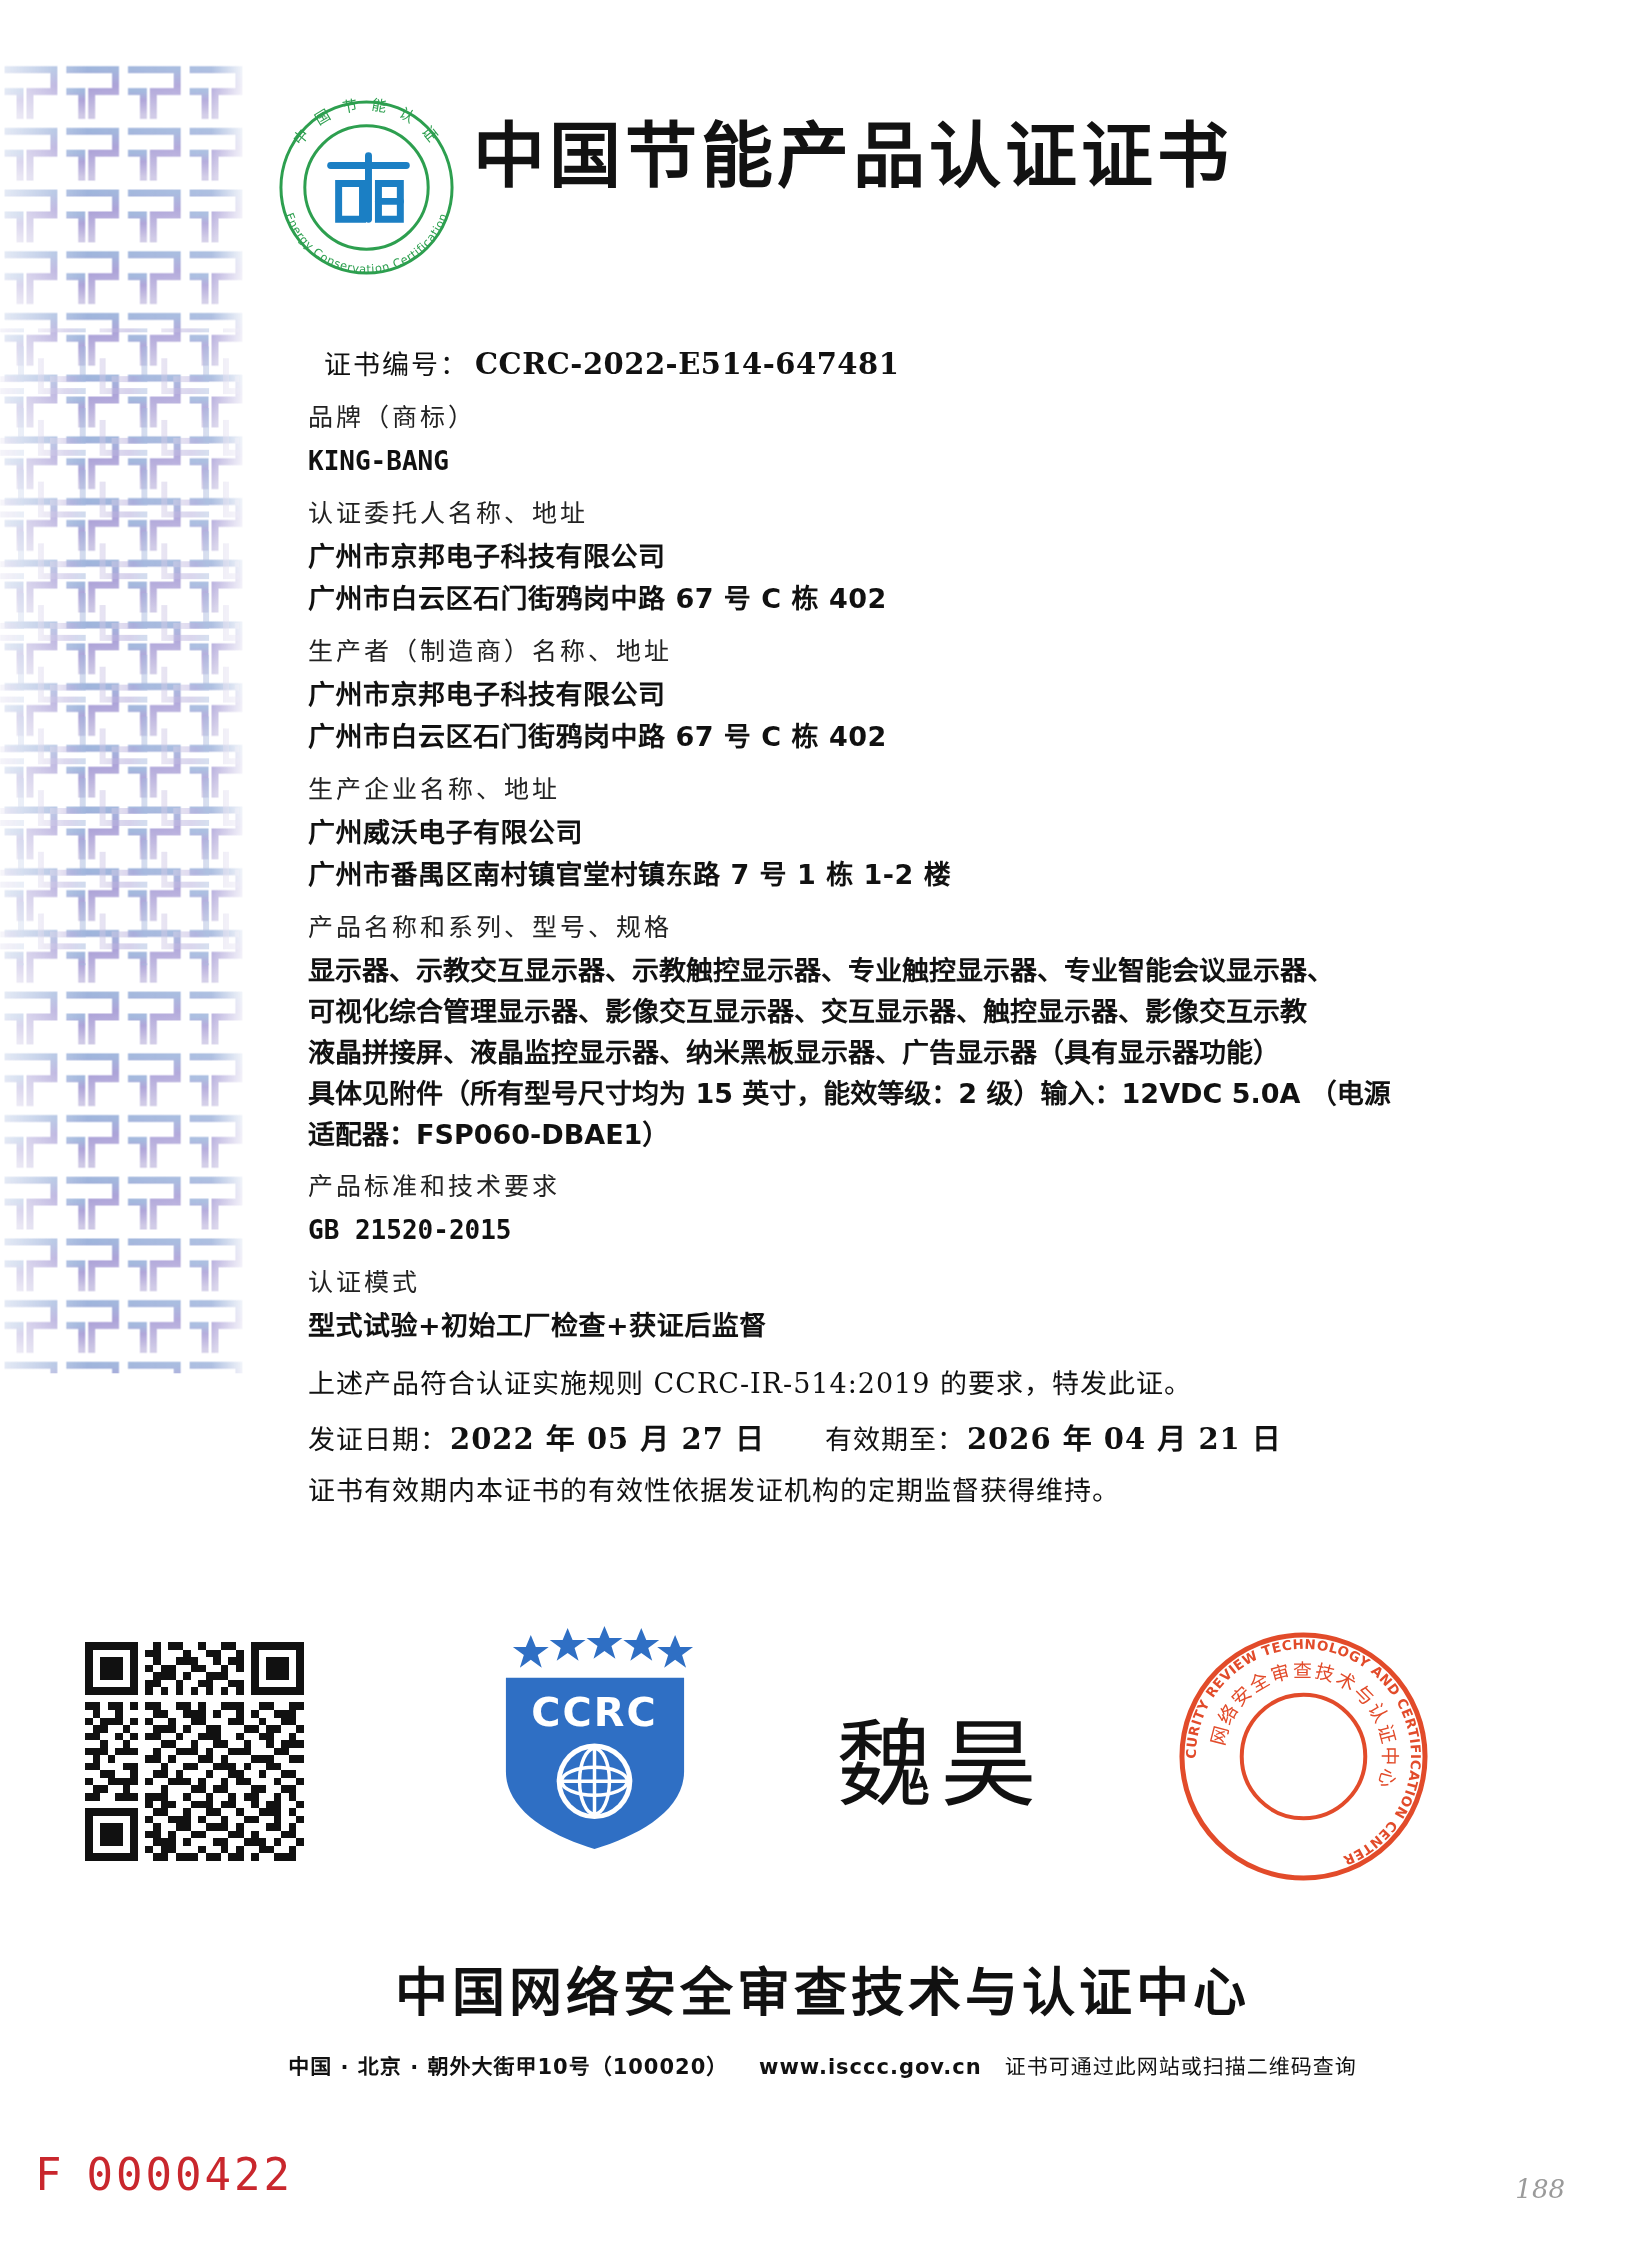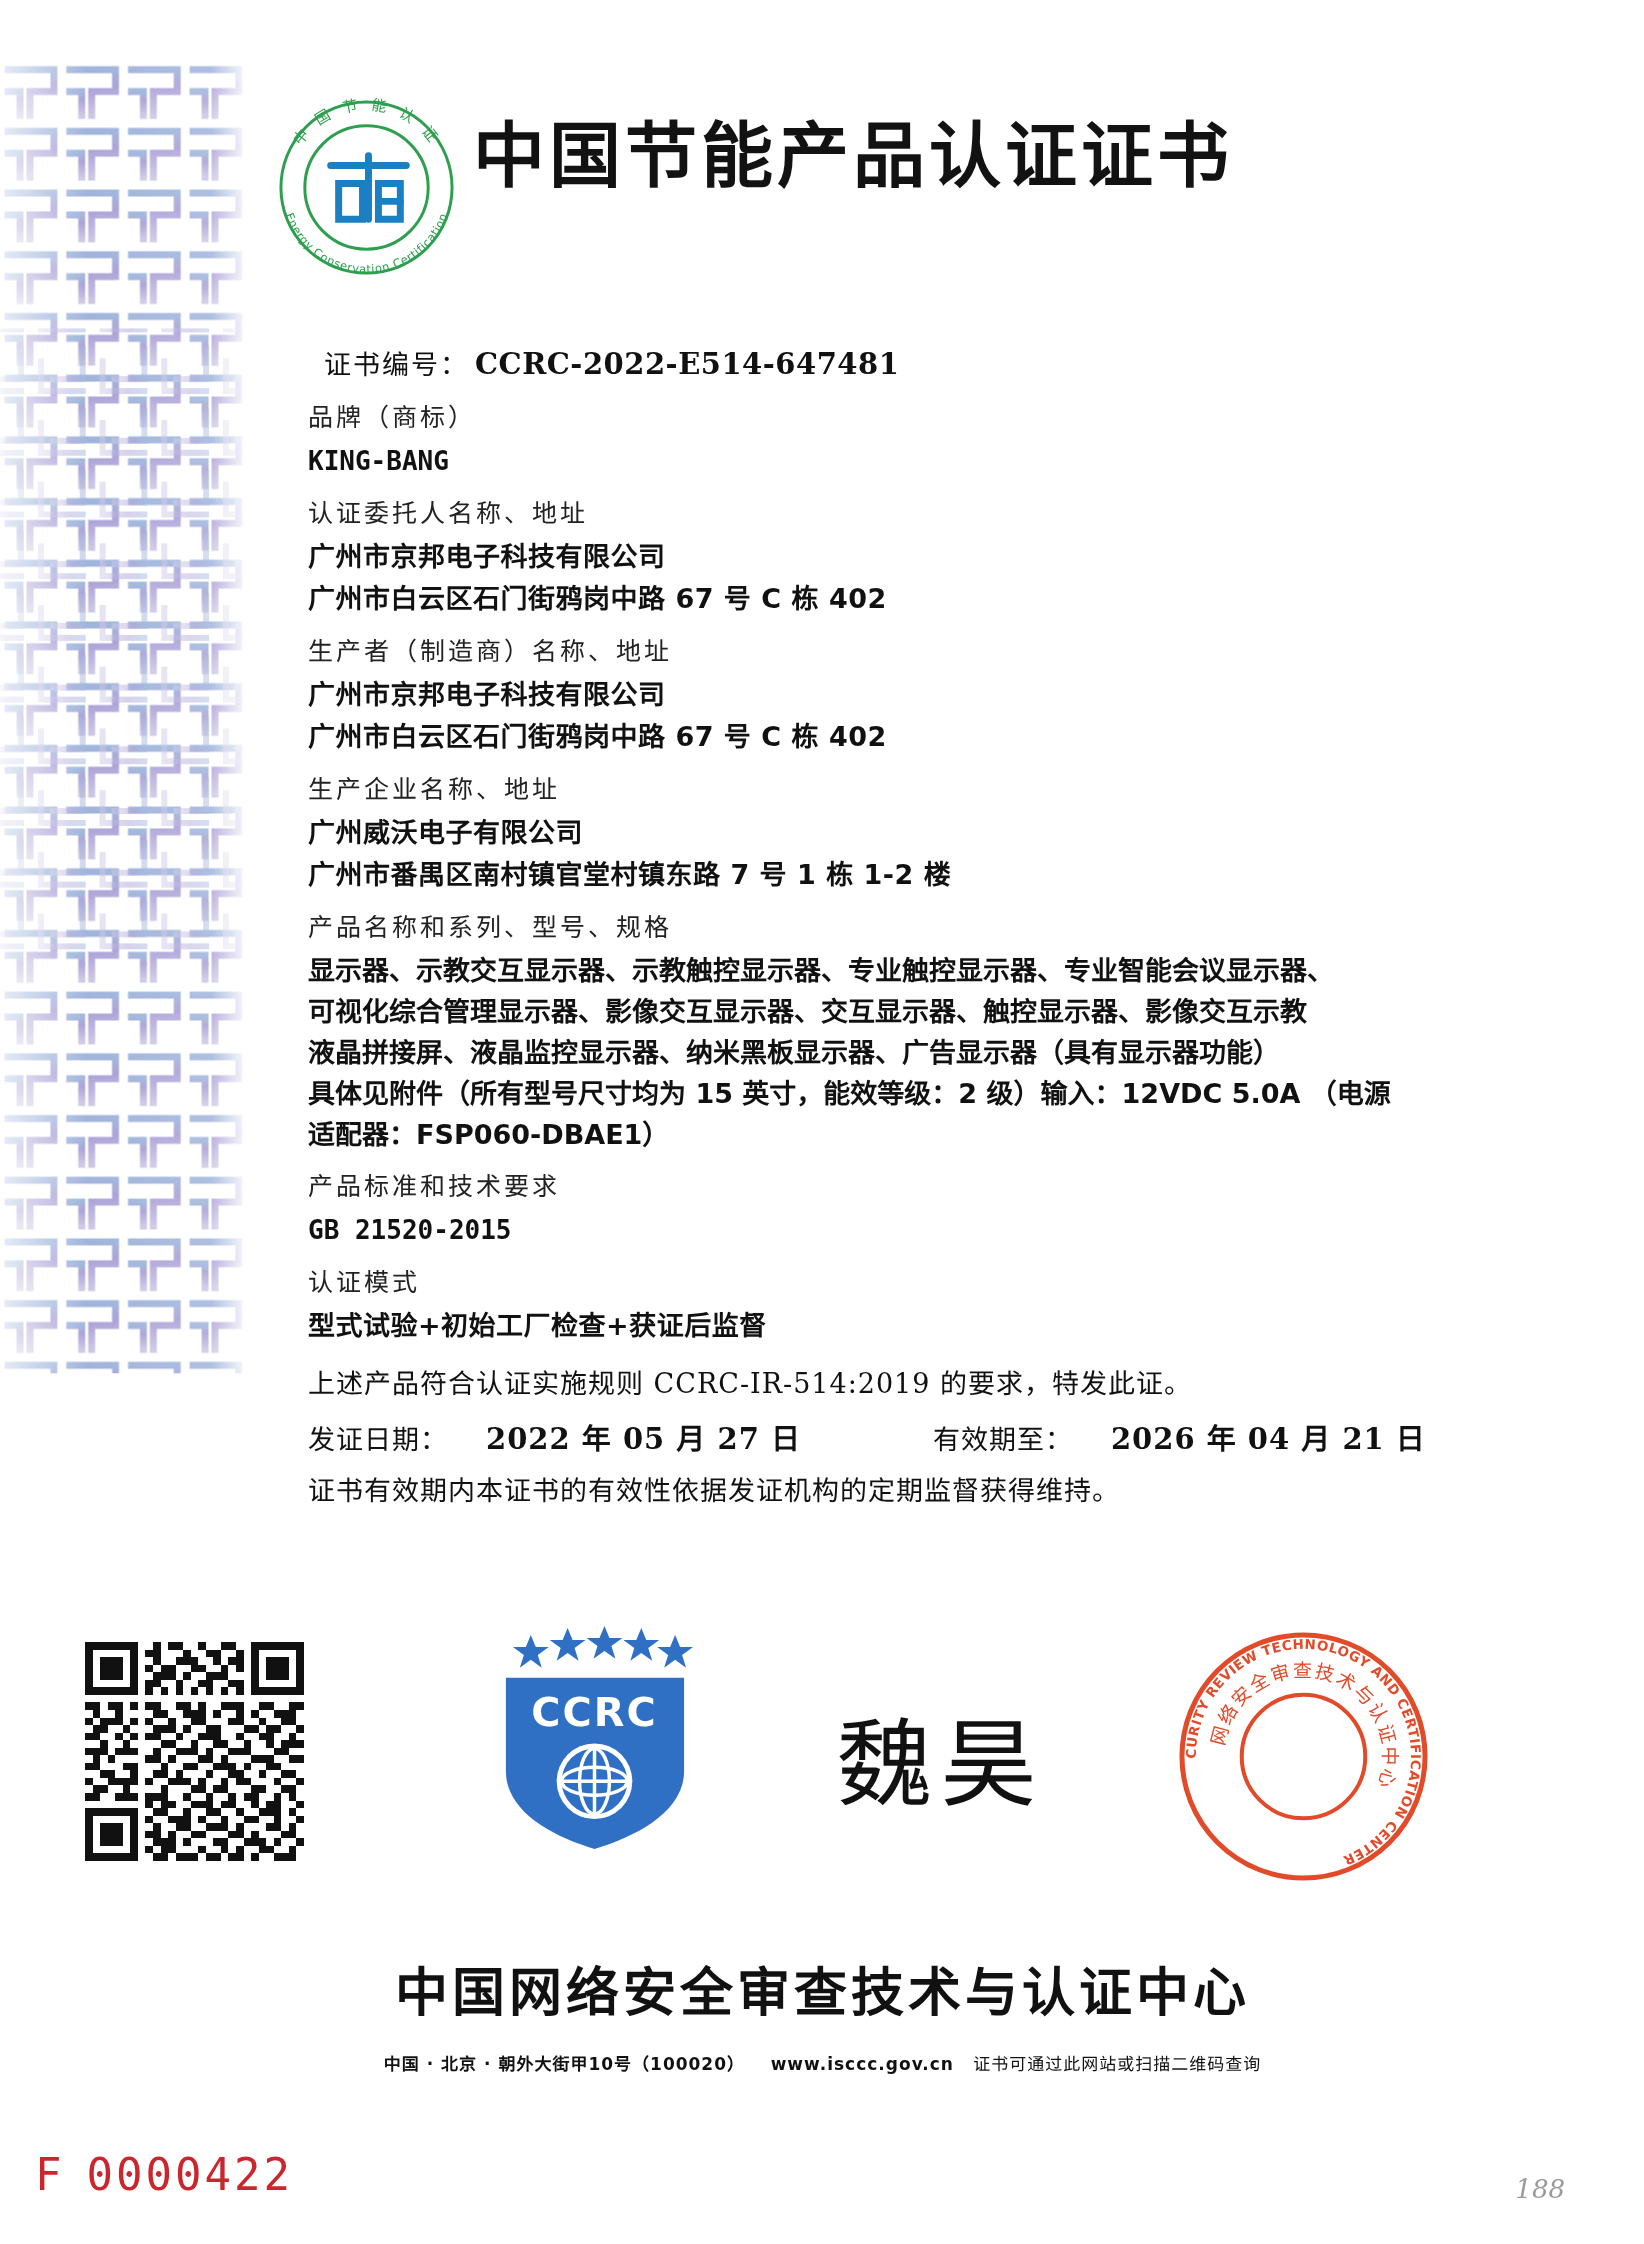--- a/index.html
+++ b/index.html
@@ -124,21 +124,20 @@
     margin-top: 14px;
   }
   .dates {
     margin-top: 8px;
     font-family: "DejaVu Serif", serif;
     font-size: 27px;
     letter-spacing: 1px;
     color: #111;
     display: flex;
     align-items: baseline;
-    gap: 36px;
   }
   .dates .d-label { font-weight: normal; }
   .dates .d-value { font-weight: bold; font-size: 29px; padding: 0 2px; }
   .dates .gap { display: inline-block; width: 58px; }
   .maintain {
     margin-top: 12px;
     font-family: "DejaVu Serif", serif;
     font-size: 27px;
     letter-spacing: 1px;
     color: #111;
@@ -200,21 +199,21 @@
     letter-spacing: 4px;
     color: #111;
   }
   .footer-line {
     position: absolute;
     left: 0;
     top: 2050px;
     width: 1645px;
     text-align: center;
     font-family: "DejaVu Sans", sans-serif;
-    font-size: 17px;
+    font-size: 21px;
     color: #111;
     letter-spacing: 1px;
   }
   .footer-line .addr { font-weight: bold; }
   .footer-line .site { font-weight: bold; }
   .footer-line .note { font-weight: normal; }
 
   .serial {
     position: absolute;
     left: 35px;

